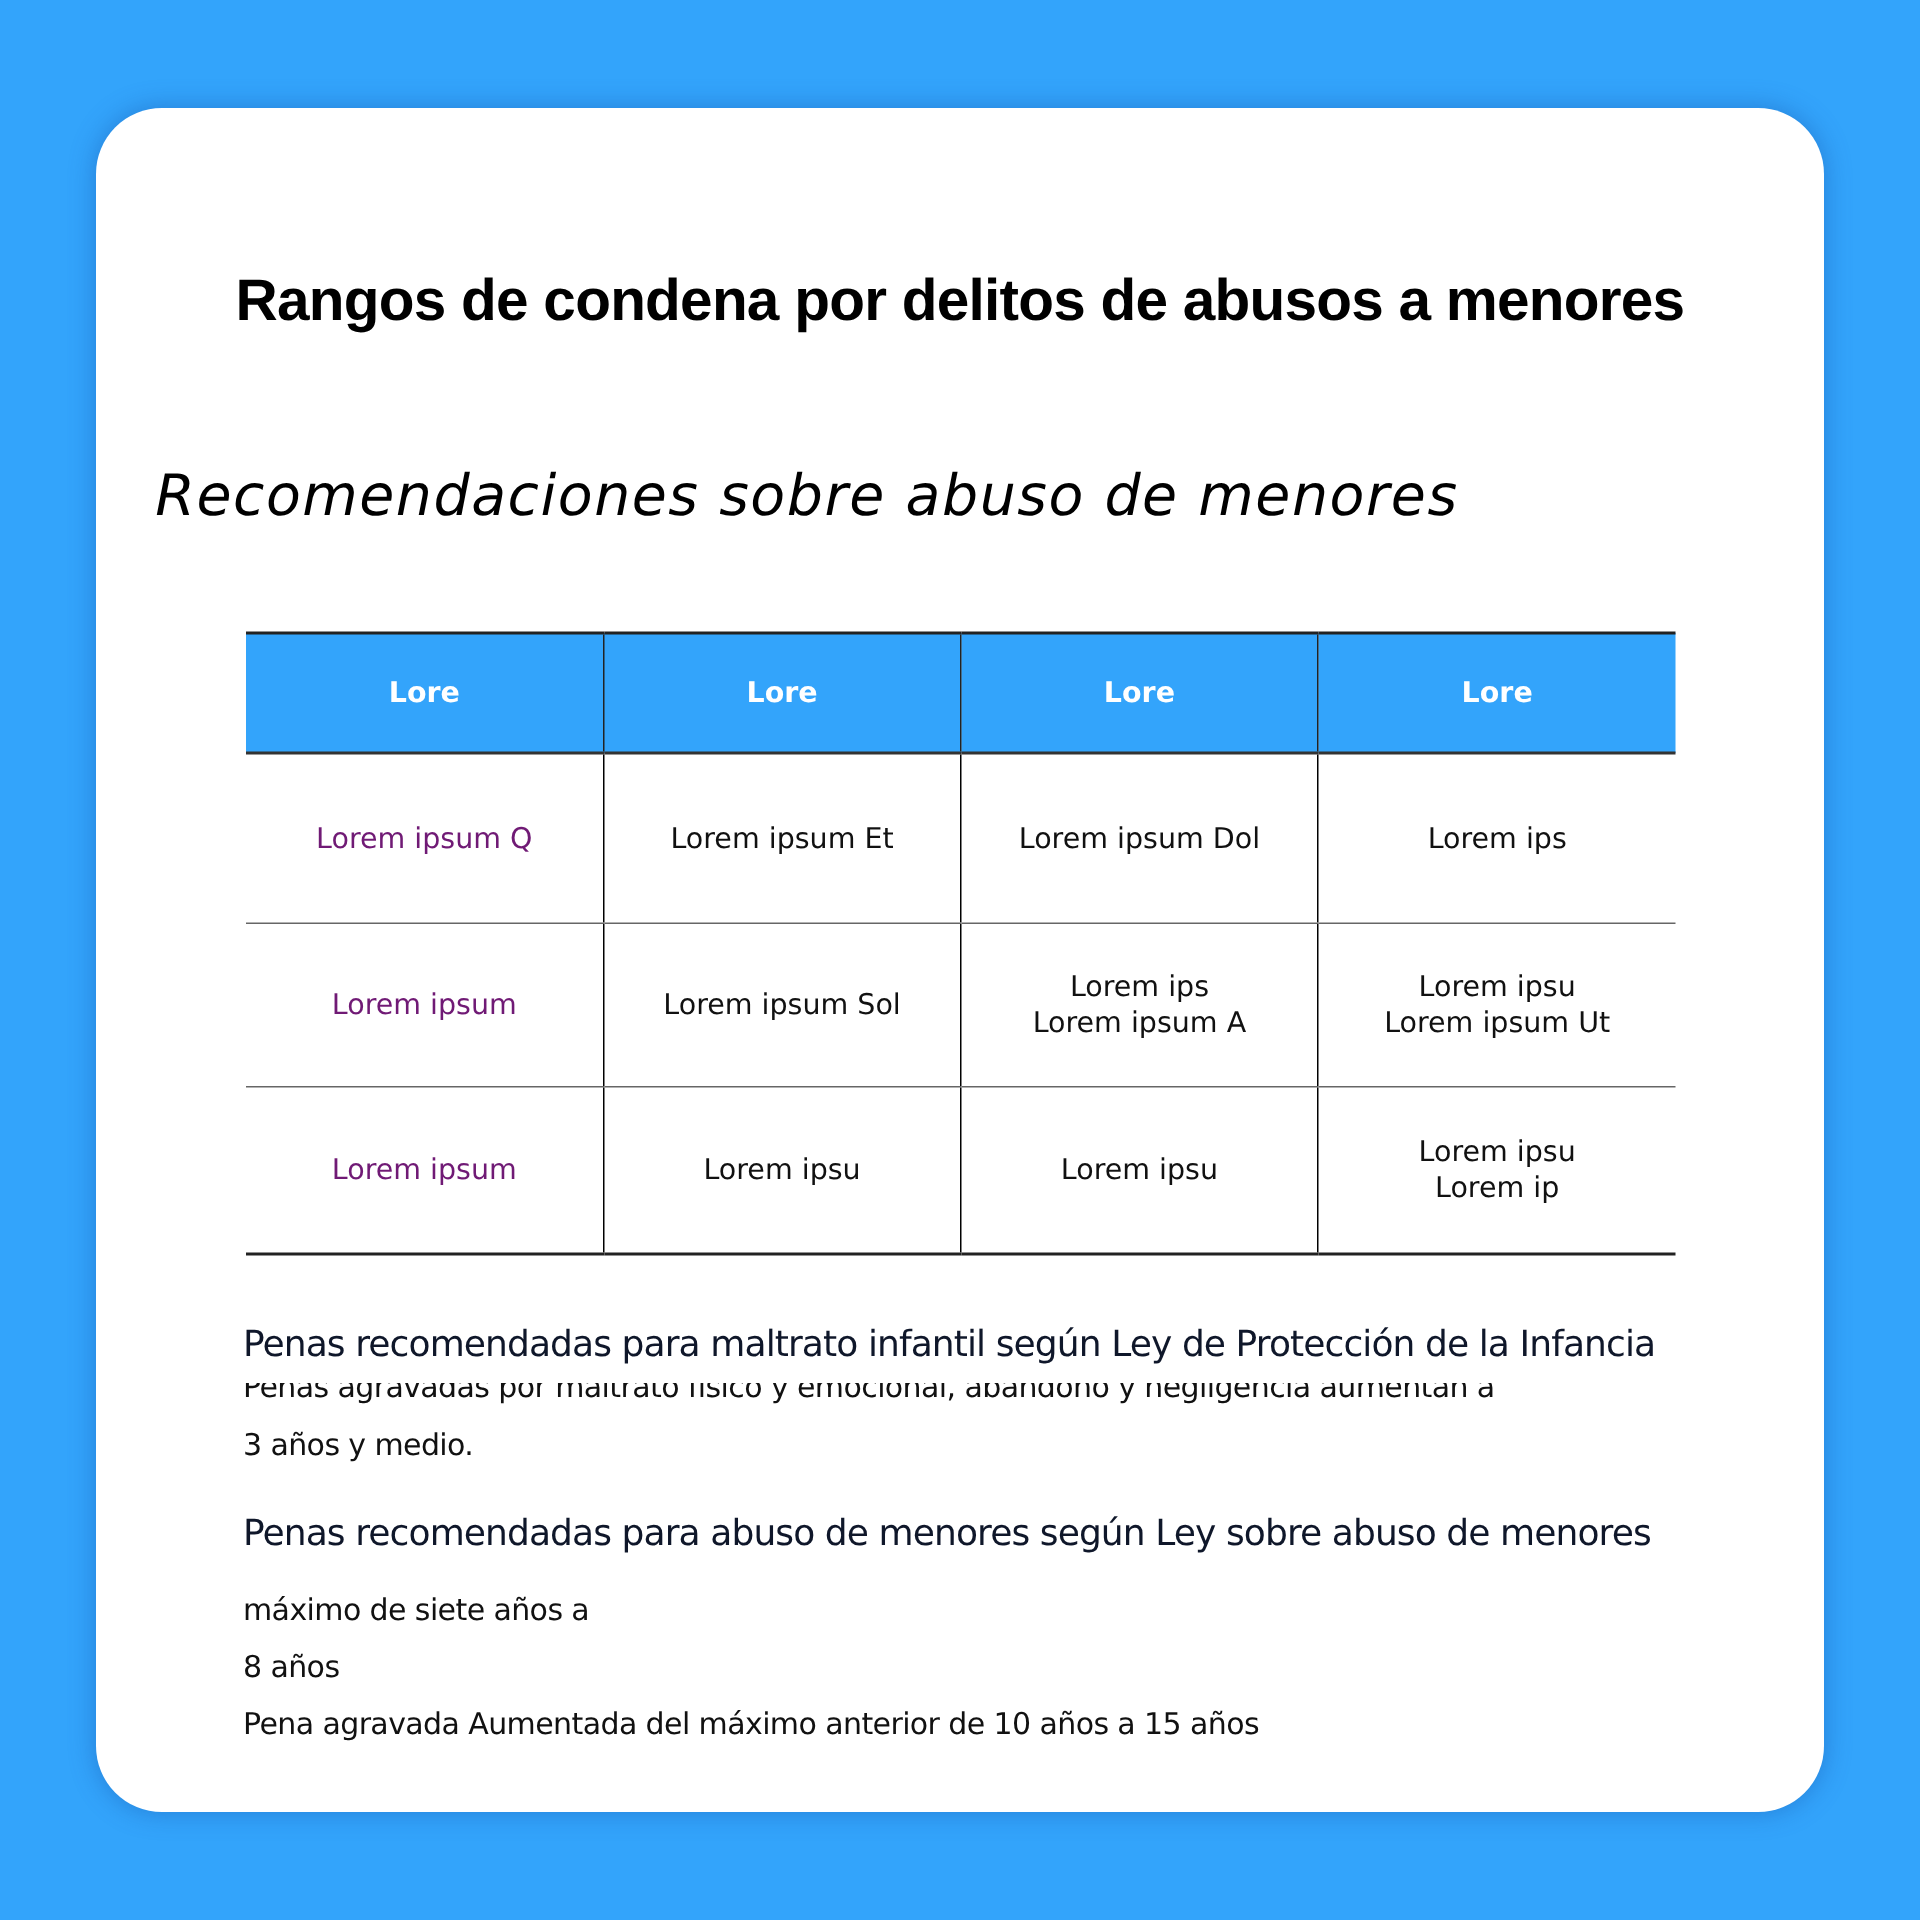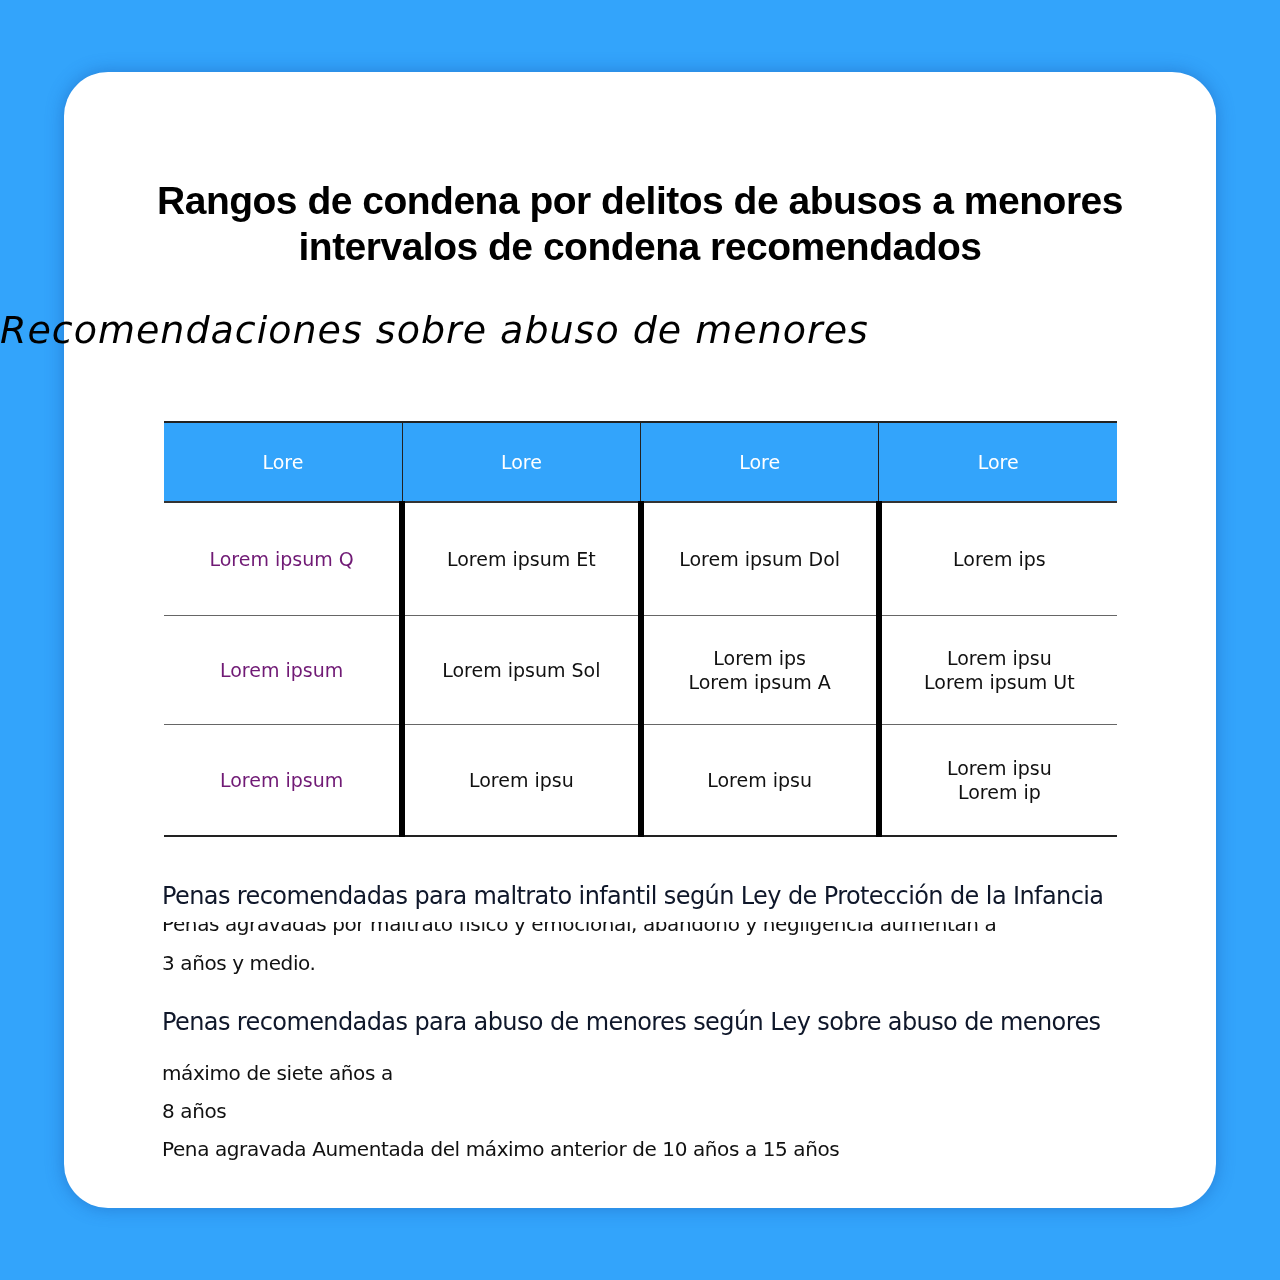--- a/index.html
+++ b/index.html
@@ -11,36 +11,36 @@
     position:absolute; left:64px; top:72px; width:1152px; height:1136px;
     background:#ffffff; border-radius:44px;
     box-shadow: 0 0 18px rgba(20,80,170,0.45);
   }
   .title {
     position:absolute; left:0; top:178px; width:1280px; text-align:center;
     font-weight:bold; font-size:39px; line-height:46px; color:#000;
     letter-spacing:-0.5px;
   }
   .subtitle {
-    position:absolute; left:0; top:308px; width:1076px; 
+    position:absolute; left:0; top:308px; width:1076px; text-align:center;
     font-family:"DejaVu Sans", sans-serif; font-style:italic; font-size:38px;
     color:#000; letter-spacing:1px;
   }
   table.grid {
     position:absolute; left:164px; top:421px; width:953px;
     border-collapse:collapse; table-layout:fixed;
     font-family:"DejaVu Sans", sans-serif; font-size:19px;
   }
   table.grid th {
-    background:#33a4fb; color:#ffffff; font-weight:normal; height:78px;
+    background:#33a4fb; color:#ffffff; font-weight:bold; height:78px;
     border-top:2px solid #222; border-bottom:2px solid #333;
     border-left:1px solid #222; text-align:center; padding:0;
   }
   table.grid td {
-    text-align:center; color:#111; border-left:6px solid #000000;
+    text-align:center; color:#111; border-left:1px solid #000000;
     border-bottom:1px solid #666; padding:0; line-height:24px;
   }
   table.grid th:first-child, table.grid td:first-child { border-left:none; }
   table.grid tr.last td { border-bottom:2px solid #222; }
   table.grid td.rowhead { color:#701a75; }
   .r1 td { height:112px; }
   .r2 td { height:108px; }
   .r3 td { height:110px; }
   .sec-head {
     position:absolute; left:162px; font-family:"DejaVu Sans", sans-serif;
@@ -53,21 +53,20 @@
   .clip { overflow:hidden; height:14px; }
   .clip span { position:relative; top:-10px; }
 </style>
 </head>
 <body>
 
 <div class="card"></div>
 
 <div class="title">
   <div>Rangos de condena por delitos de abusos a menores</div>
-  <div>intervalos de condena recomendados</div>
 </div>
 
 <div class="subtitle">Recomendaciones sobre abuso de menores</div>
 
 <table class="grid">
   <thead>
     <tr>
       <th>Lore</th>
       <th>Lore</th>
       <th>Lore</th>

